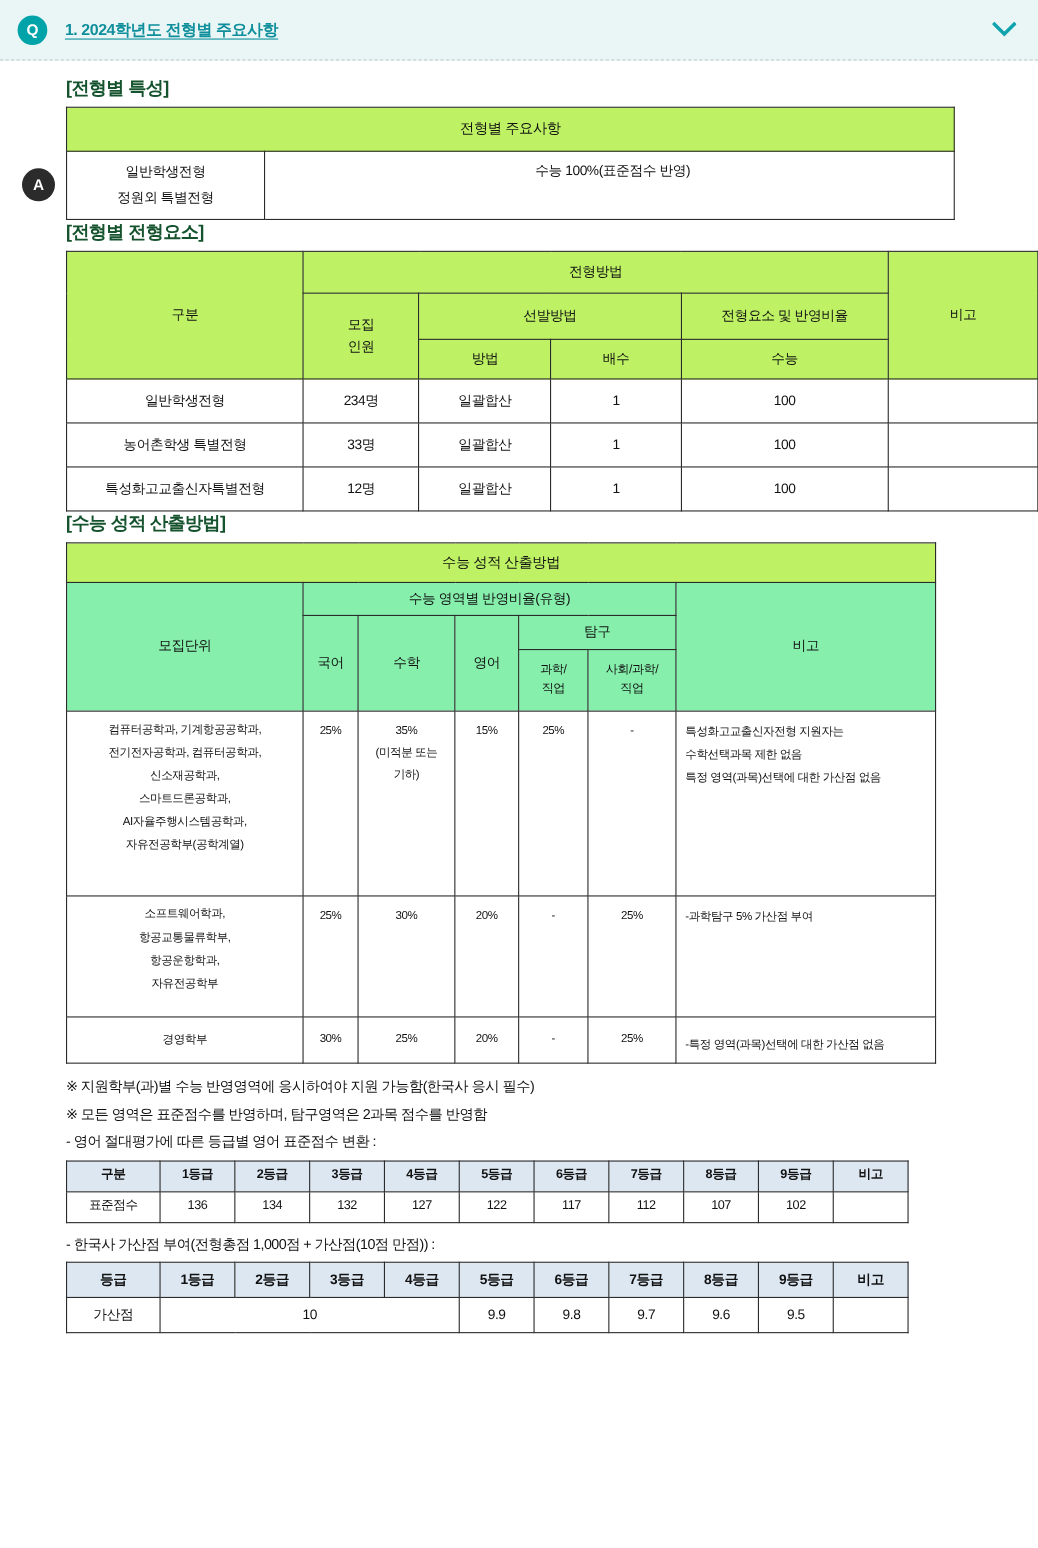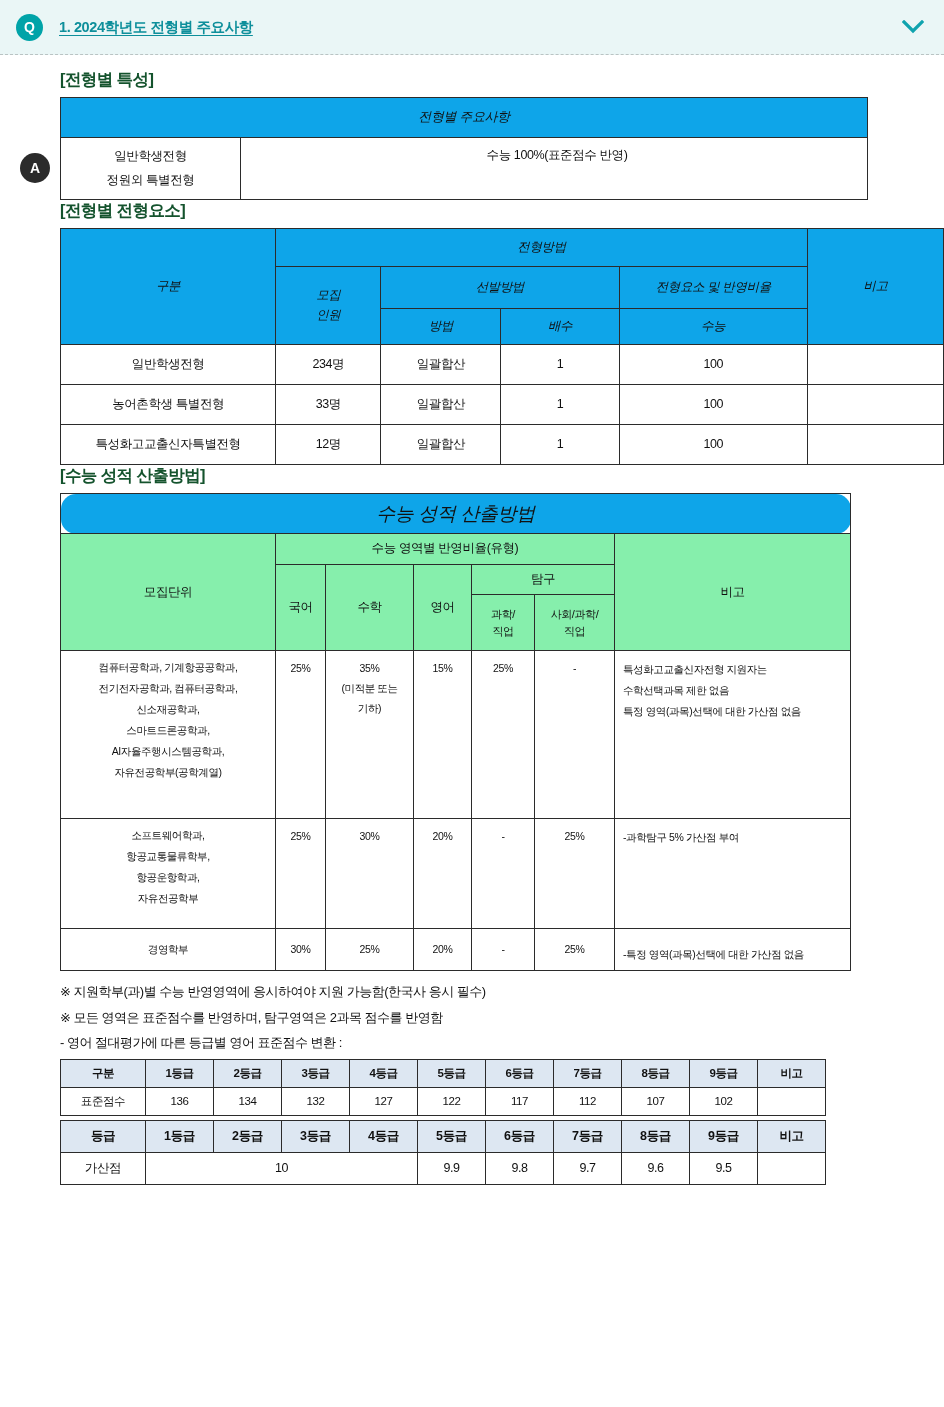--- a/index.html
+++ b/index.html
@@ -101,40 +101,40 @@
     letter-spacing: -0.4px;
   }
   td, th {
     border: 1px solid #2b2b2b;
     text-align: center;
     vertical-align: middle;
     font-weight: normal;
     padding: 5px 4px;
     line-height: 1.55;
   }
-  .gray { background: #0ea5e9; font-style: italic; }
+  .gray { background: #bef264; }
   .blue { background: #86efac; }
 
   
   .t1 { width: 808px; }
   .t1 .hdr { height: 40px; font-size: 13px; }
   .t1 .lbl { width: 180px; height: 62px; line-height: 1.9; }
   .t1 .val { text-align: center; padding-left: 10px; vertical-align: top; padding-top: 8px; }
 
   
   .t2 { width: 884px; }
   .t2 td { font-size: 12.5px; text-align: center; }
   .t2 .r1 { height: 38px; }
   .t2 .r2 { height: 42px; }
   .t2 .r3 { height: 36px; }
   .t2 .drow td { height: 40px; }
 
   
   .t3 { width: 790px; }
-  .t3 .title-row td { height: 36px; font-size: 19px; border-radius: 15px; }
+  .t3 .title-row td { height: 36px; font-size: 13px; }
   .t3 td { font-size: 11px; }
   .t3 .h-big { font-size: 12.5px; }
   .t3 .unitcell {
     font-size: 10.5px;
     line-height: 2.0;
     padding: 6px 2px;
     vertical-align: top;
   }
   .t3 .numcell { vertical-align: top; padding-top: 8px; font-size: 10.5px; line-height: 1.9; }
   .t3 .notecell {
@@ -403,20 +403,21 @@
           <td>122</td>
           <td>117</td>
           <td>112</td>
           <td>107</td>
           <td>102</td>
           <td></td>
         </tr>
       </tbody>
     </table>
 
+    <div class="note-line">- 한국사 가산점 부여(전형총점 1,000점 + 가산점(10점 만점)) :</div>
 
     <table class="tsm2">
       <colgroup>
         <col style="width:85px">
           <col style="width:68px">
           <col style="width:68px">
           <col style="width:68px">
         <col style="width:68px">
           <col style="width:68px">
           <col style="width:68px">

